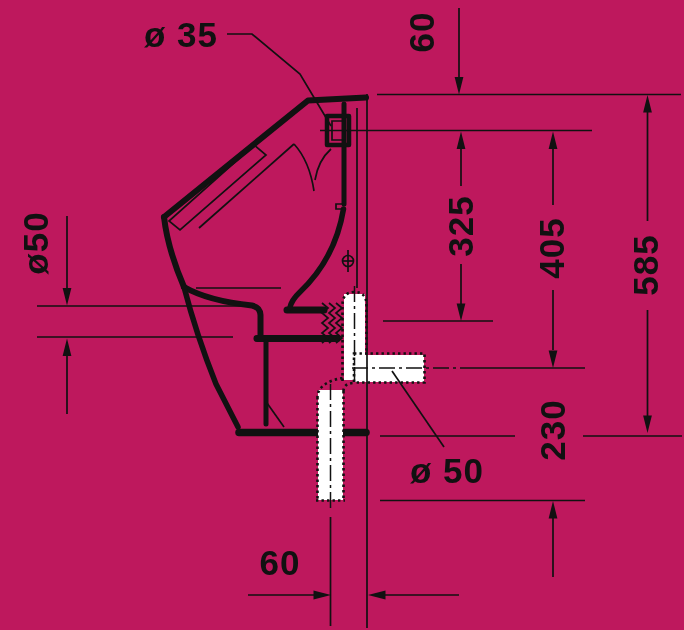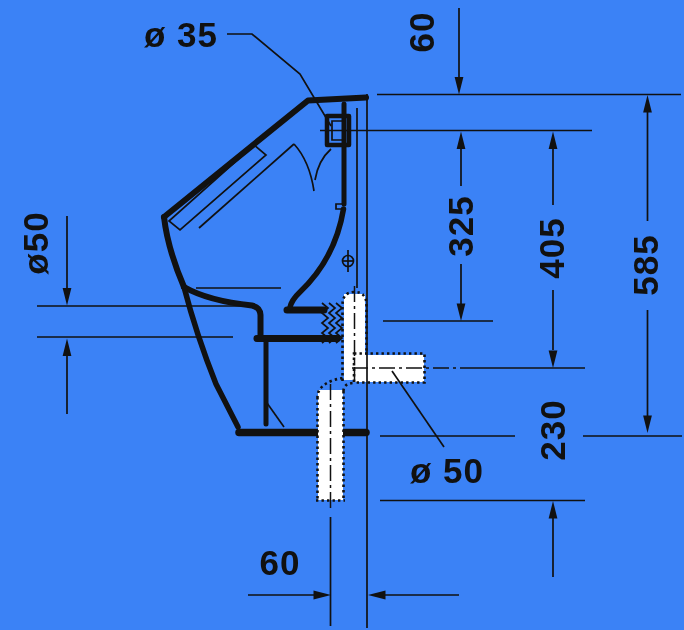--- a/index.html
+++ b/index.html
@@ -1,16 +1,16 @@
 <!DOCTYPE html>
 <html><head>
 <meta charset="utf-8">
 <style>
   html,body{margin:0;padding:0;background:#ffffff;}
-  .stage{position:relative;width:684px;height:630px;background:#3b82f6;overflow:hidden;
+  .stage{position:relative;width:684px;height:630px;background:#be185d;overflow:hidden;
          font-family:"Liberation Sans",sans-serif;text-align:center;}
   svg{position:absolute;left:0;top:0;}
   .thick{stroke:#111;fill:none;stroke-linecap:round;stroke-linejoin:round;}
   .thin{stroke:#111;stroke-width:1.7;fill:none;stroke-linecap:butt;}
   .dot{stroke:#111;stroke-width:2.6;fill:none;stroke-dasharray:2.4 3.1;stroke-linecap:butt;}
   .whitefill{fill:#ffffff;stroke:none;}
   .cline{stroke:#111;stroke-width:1.5;fill:none;stroke-dasharray:16 4 3 4;}
   .dimline{stroke:#111;stroke-width:1.7;fill:none;}
   .arr{fill:#111;stroke:none;}
   text.dim{font-family:"Liberation Sans",sans-serif;font-weight:bold;font-size:35px;

